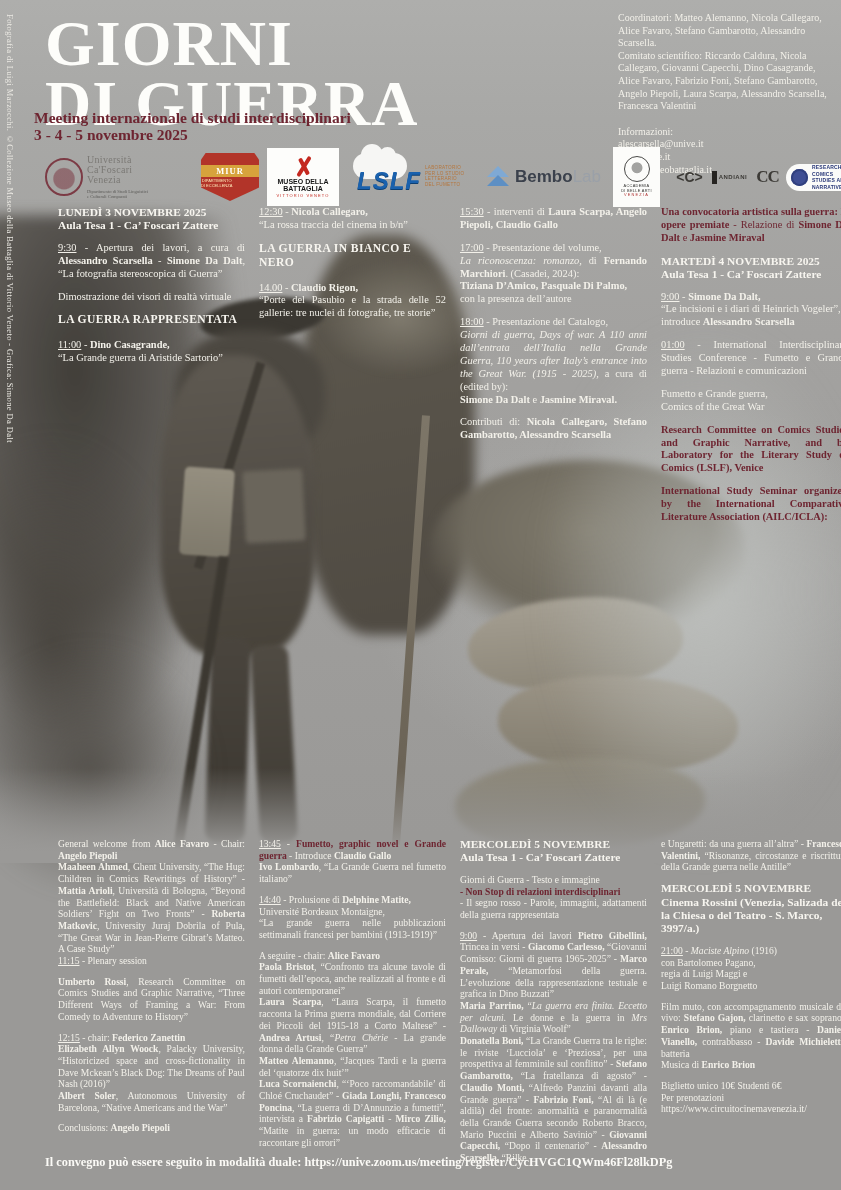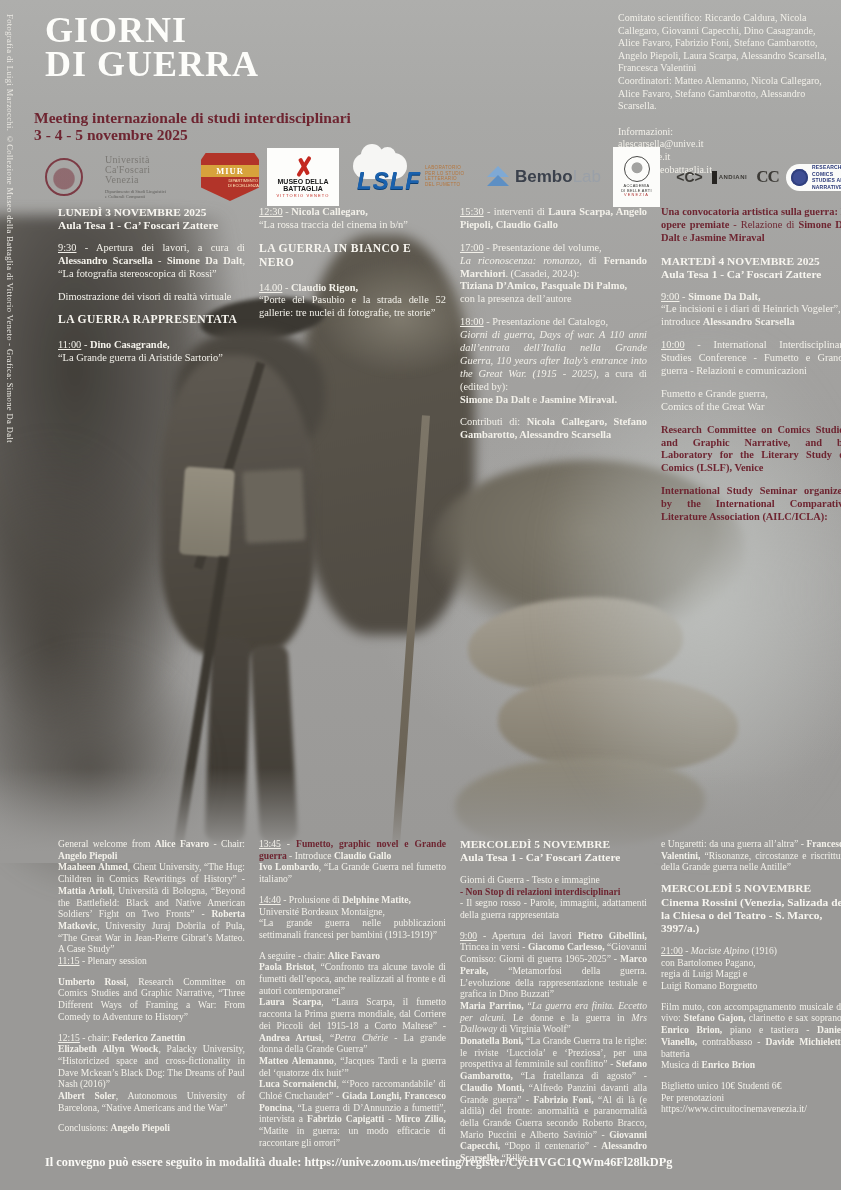--- a/index.html
+++ b/index.html
@@ -56,45 +56,45 @@
     background:radial-gradient(closest-side, rgba(195,198,195,.7), transparent);filter:blur(14px);}
   .ph-dark-bl{left:-40px;top:640px;width:260px;height:260px;
     background:radial-gradient(rgba(66,62,56,.7), transparent 70%);filter:blur(8px);}
   .ph-fade-bottom{left:0;top:768px;width:841px;height:95px;
     background:linear-gradient(rgba(154,153,151,0), #9a9997 88%);}
 
   
   .layer{position:absolute; z-index:2;}
   .credit-vertical{left:5px; top:14px; writing-mode:vertical-rl; font-size:8.5px;
     letter-spacing:.4px; color:#ebe9e3;}
-  .title{left:45px; top:14px; font-size:36px; font-weight:bold; line-height:.94;
+  .title{left:45px; top:14px; font-size:64px; font-weight:bold; line-height:.94;
     letter-spacing:1px; color:#fdfdfa;}
   .subtitle{left:34px; top:109px; font-size:15.5px; font-weight:bold; line-height:1.12;
     color:var(--red);}
   .toptext{right:7px; top:12px; width:216px; font-size:10px; line-height:1.26; color:#f2f0e9;}
   .toptext p{margin:0;}
   .toptext .info-label{margin-top:13px;}
   .toptext .email{display:block; color:#f2f0e9; text-decoration:none;}
 
   :root{--red:#6e2531;}
 
   
   .logos{left:45px; top:146px; width:790px; height:62px; display:flex;
     align-items:center; justify-content:space-between; gap:8px;}
   .logo{flex:0 0 auto; display:flex; align-items:center;}
   
-  .cafos{width:148px; gap:22px;}
+  .cafos{width:148px; gap:4px;}
   .cafos-crest{width:34px;height:34px;border-radius:50%;border:2px solid #7c3b45;
     background:radial-gradient(circle at 50% 55%, rgba(124,59,69,.55) 0 40%, transparent 45%);}
   .cafos-name{font-size:10px; line-height:1.02; color:#7b7975; letter-spacing:.3px;}
   .cafos-sub{font-size:4.6px; color:#5d5c59; margin-top:3px; line-height:1.15;}
   
   .miur-shield{width:58px;height:48px;background:#b23429;position:relative;
     clip-path:polygon(8% 0,92% 0,100% 14%,100% 72%,50% 100%,0 72%,0 14%);
-    display:flex;flex-direction:column;align-items:flex-end;justify-content:center;}
+    display:flex;flex-direction:column;align-items:flex-start;justify-content:center;}
   .miur-band{width:100%;background:#d7a33c;color:#fff;font-weight:bold;font-size:8.5px;
     text-align:center;padding:1px 0;letter-spacing:1px;}
   .miur-sub{font-size:4px;color:#ffe9b8;text-align:center;line-height:1.2;margin-top:2px;
     font-family:"Liberation Sans",sans-serif;}
   
   .museo{width:72px;height:58px;background:#fdfdfb;flex-direction:column;justify-content:center;
     text-align:center;padding:2px 2px;box-sizing:border-box;}
   .museo-x{width:20px;height:20px;position:relative;margin:0 auto 2px;}
   .museo-x::before,.museo-x::after{content:"";position:absolute;left:9px;top:-1px;width:4px;height:23px;
     background:#c4281f;border-radius:2px;}
@@ -200,22 +200,22 @@
     <div>GIORNI</div>
     <div>DI GUERRA</div>
   </div>
 
   <div class="layer subtitle">
     <div>Meeting internazionale di studi interdisciplinari</div>
     <div>3 - 4 - 5 novembre 2025</div>
   </div>
 
   <div class="layer toptext">
+    <p>Coordinatori: Matteo Alemanno, Nicola Callegaro, Alice Favaro, Stefano Gambarotto, Alessandro Scarsella.</p>
     <p>Comitato scientifico: Riccardo Caldura, Nicola Callegaro, Giovanni Capecchi, Dino Casagrande, Alice Favaro, Fabrizio Foni, Stefano Gambarotto, Angelo Piepoli, Laura Scarpa, Alessandro Scarsella, Francesca Valentini</p>
-    <p>Coordinatori: Matteo Alemanno, Nicola Callegaro, Alice Favaro, Stefano Gambarotto, Alessandro Scarsella.</p>
     <p class="info-label">Informazioni:</p>
     <span class="email">alescarsella@unive.it</span>
     <span class="email">lslf@unive.it</span>
     <span class="email">info@museobattaglia.it</span>
   </div>
 
   <div class="layer logos">
     <div class="logo cafos">
       <div class="cafos-crest"></div>
       <div>
@@ -288,21 +288,21 @@
       </div>
     </div>
   </div>
 
   <div class="layer program program-top">
     <div class="col">
         <div class="blk-h">
           <div>LUNEDÌ 3 NOVEMBRE 2025</div>
           <div>Aula Tesa 1 - Ca’ Foscari Zattere</div>
         </div>
-        <p class="blk-p"><span class="u">9:30</span><span> - Apertura dei lavori, a cura di </span><span class="b">Alessandro Scarsella</span><span> - </span><span class="b">Simone Da Dalt</span><span>, “La fotografia stereoscopica di Rossi”</span></p>
+        <p class="blk-p"><span class="u">9:30</span><span> - Apertura dei lavori, a cura di </span><span class="b">Alessandro Scarsella</span><span> - </span><span class="b">Simone Da Dalt</span><span>, “La fotografia stereoscopica di Guerra”</span></p>
         <p class="blk-p"><span>Dimostrazione dei visori di realtà virtuale</span></p>
         <div class="blk-sh">
           <div>LA GUERRA RAPPRESENTATA</div>
         </div>
         <p class="blk-p"><span class="u">11:00</span><span> - </span><span class="b">Dino Casagrande,</span><br><span>“La Grande guerra di Aristide Sartorio”</span></p>
       </div>
     <div class="col">
         <p class="blk-p"><span class="u">12:30</span><span> - </span><span class="b">Nicola Callegaro,</span><br><span>“La rossa traccia del cinema in b/n”</span></p>
         <div class="blk-sh">
           <div>LA GUERRA IN BIANCO E NERO</div>
@@ -315,21 +315,21 @@
         <p class="blk-p"><span class="u">18:00</span><span> - Presentazione del Catalogo,</span><br><span class="i">Giorni di guerra, Days of war. A 110 anni dall’entrata dell’Italia nella Grande Guerra, 110 years after Italy’s entrance into the Great War. (1915 - 2025),</span><span> a cura di (edited by):</span><br><span class="b">Simone Da Dalt</span><span> e </span><span class="b">Jasmine Miraval.</span></p>
         <p class="blk-p"><span>Contributi di: </span><span class="b">Nicola Callegaro, Stefano Gambarotto, Alessandro Scarsella</span></p>
       </div>
     <div class="col">
         <p class="blk-p"><span class="b r">Una convocatoria artistica sulla guerra: le opere premiate</span><span class="r"> - Relazione di </span><span class="b r">Simone Da Dalt</span><span class="r"> e </span><span class="b r">Jasmine Miraval</span></p>
         <div class="blk-h">
           <div>MARTEDÌ 4 NOVEMBRE 2025</div>
           <div>Aula Tesa 1 - Ca’ Foscari Zattere</div>
         </div>
         <p class="blk-p"><span class="u">9:00</span><span> - </span><span class="b">Simone Da Dalt,</span><br><span>“Le incisioni e i diari di Heinrich Vogeler”,</span><br><span>introduce </span><span class="b">Alessandro Scarsella</span></p>
-        <p class="blk-p"><span class="u">10:00</span><span> - International Interdisciplinary Studies Conference - Fumetto e Grande guerra - Relazioni e comunicazioni</span></p>
+        <p class="blk-p"><span class="u">01:00</span><span> - International Interdisciplinary Studies Conference - Fumetto e Grande guerra - Relazioni e comunicazioni</span></p>
         <p class="blk-p"><span>Fumetto e Grande guerra,</span><br><span>Comics of the Great War</span></p>
         <p class="blk-p"><span class="b r">Research Committee on Comics Studies and Graphic Narrative, and by Laboratory for the Literary Study of Comics (LSLF), Venice</span></p>
         <p class="blk-p"><span class="b r">International Study Seminar organized by the International Comparative Literature Association (AILC/ICLA):</span></p>
       </div>
   </div>
 
   <div class="layer program program-bottom">
     <div class="col">
         <p class="blk-p"><span>General welcome from </span><span class="b">Alice Favaro</span><span> - Chair: </span><span class="b">Angelo Piepoli</span><br><span class="b">Maaheen Ahmed</span><span>, Ghent University, “The Hug: Children in Comics Rewritings of History” - </span><span class="b">Mattia Arioli</span><span>, Università di Bologna, “Beyond the Battlefield: Black and Native American Soldiers’ Fight on Two Fronts” - </span><span class="b">Roberta Matkovic</span><span>, University Juraj Dobrila of Pula, “The Great War in Jean-Pierre Gibrat’s Matteo. A Case Study”</span><br><span class="u">11:15</span><span> - Plenary session</span></p>
         <p class="blk-p"><span class="b">Umberto Rossi</span><span>, Research Committee on Comics Studies and Graphic Narrative, “Three Different Ways of Framing a War: From Comedy to Adventure to History”</span></p>

